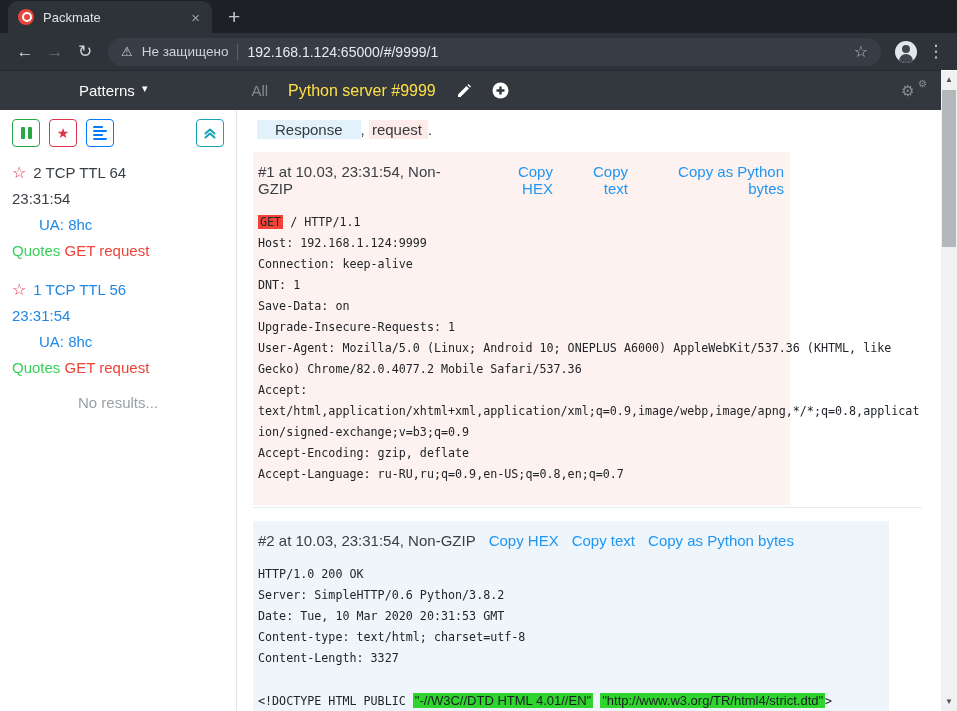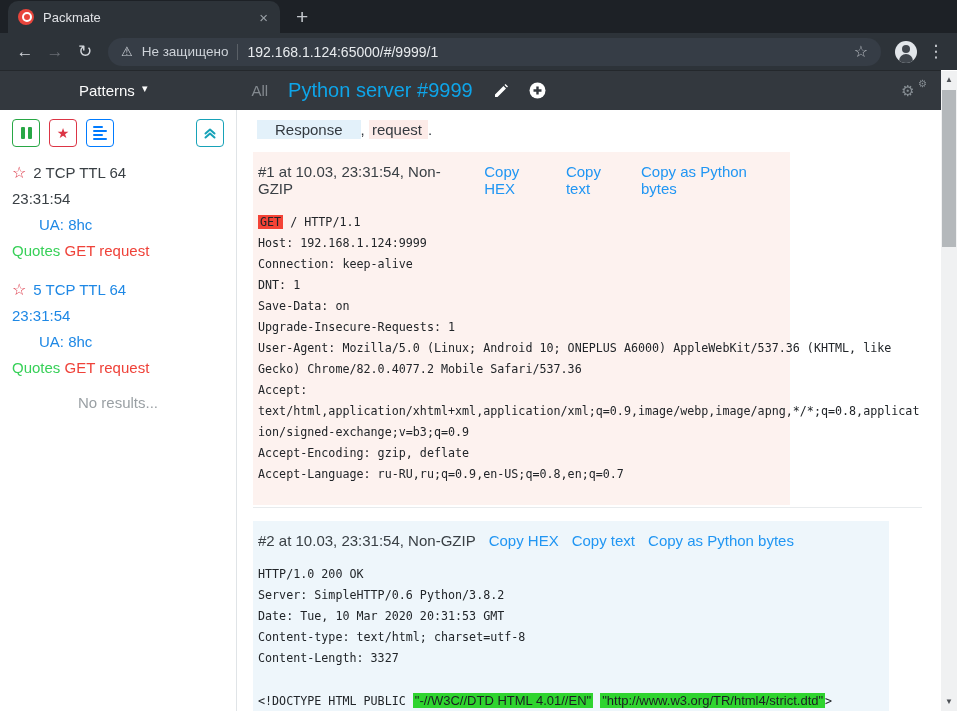--- a/index.html
+++ b/index.html
@@ -1,21 +1,21 @@
 <!DOCTYPE html>
 <html style="--request-bg: #fdf2ef; --response-bg: #eef6fb; --highlight-red: #f44336; --highlight-green: #2fd42f; --link-blue: #2196f3; --tag-green: #37d058; --tag-red: #ef4239; --star-red: #dc3545; --button-green: #28a745; --button-red: #dc3545; --button-blue: #007bff; --button-teal: #17a2b8; --legend-response-bg: #e3f1fa; --legend-request-bg: #fcebe8; --sidebar-link: #1e88e5;"><head>
 <meta charset="utf-8">
 <style>
   * { box-sizing: border-box; margin: 0; padding: 0; }
   html,body { width:957px; height:711px; overflow:hidden; }
   body { font-family:"Liberation Sans", sans-serif; background:#fff; position:relative; }
 
   
   .tabstrip { height:33px; background:#1d2126; display:flex; align-items:flex-end; }
-  .tab { margin-left:8px; width:272px; height:32px; background:#2d3339; border-radius:10px 10px 0 0;
+  .tab { margin-left:8px; width:204px; height:32px; background:#2d3339; border-radius:10px 10px 0 0;
          display:flex; align-items:center; padding:0 10px; gap:9px; }
   .favicon { width:16px; height:16px; border-radius:50%; background:#e8453c; position:relative; flex:0 0 16px; }
   .favicon::after { content:""; position:absolute; left:4px; top:3px; width:6px; height:6px;
                     border:2px solid #fff; border-radius:50%; }
   .tab-title { color:#dfe1e5; font-size:13px; flex:1; }
   .tab-close { color:#9aa0a6; font-size:15px; line-height:1; padding:0 2px; }
   .newtab { color:#c3c7cc; font-size:21px; margin:0 0 6px 16px; line-height:1; }
 
   .toolbar { height:37px; background:#2d3339; display:flex; align-items:center; padding:0 10px; }
   .tb-ico { width:30px; text-align:center; color:#d2d6db; font-size:17px; }
@@ -32,21 +32,21 @@
   .avatar::after { content:""; position:absolute; width:14px; height:10px; border-radius:7px 7px 0 0; background:#40464d; left:4px; top:13px; }
   .dots { color:#ced2d7; font-size:17px; width:22px; text-align:center; }
 
   
   .navbar { position:absolute; top:70px; left:0; width:941px; height:40px; background:#33383e;
             border-top:1px solid #24282c; display:flex; align-items:center; }
   .patterns { margin-left:79px; font-size:15px; color:#fbfbfb; display:flex; align-items:flex-start; gap:7px; }
   .caret { font-size:11px; color:#fbfbfb; }
   .pattern-tabs { margin-left:104px; display:flex; align-items:center; gap:20px; }
   .ptab-all { color:#83898f; font-size:15px; }
-  .ptab-cur { color:#0ea5e9; font-size:20px; }
+  .ptab-cur { color:#fde047; font-size:16px; }
   .nb-icobtn { display:flex; align-items:center; }
   .gears { margin-left:auto; margin-right:16px; color:#878e94; font-size:15px; position:relative; width:24px; }
   .gears .g2 { position:absolute; font-size:10px; right:-2px; top:-4px; }
 
   
   .page { position:absolute; top:110px; left:0; width:941px; height:601px; background:#fff; display:flex; }
 
   
   .vscroll { position:absolute; top:71px; right:0; width:16px; height:640px; background:#f0f1f2; }
   .vs-arrow { position:absolute; left:0; width:16px; height:14px; color:#4d5156; font-size:8px; text-align:center; line-height:14px; }
@@ -80,21 +80,21 @@
   
   .main { flex:1; padding:11px 0 0 16px; overflow:hidden; }
   .legend { font-size:15px; color:#343a40; margin-bottom:14px; margin-left:4px; }
   .legend .hl-resp { background:var(--legend-response-bg); padding:1px 18px; }
   .legend .hl-req  { background:var(--legend-request-bg); padding:1px 6px 1px 3px; }
 
   .packet { padding:8px 6px 20px 5px; }
   .packet.request  { background:var(--request-bg);  width:537px; }
   .packet.response { background:var(--response-bg); width:636px; min-height:320px; }
   .phead { display:flex; align-items:baseline; gap:13px; font-size:15px; color:#3a4045; margin:3px 0 15px 0; }
-  .plink { color:var(--link-blue); }
+  .plink { color:var(--link-blue);text-align:right; }
   .pbody { font-family:"DejaVu Sans Mono", monospace; font-size:11.7px; line-height:21px; color:#212529; white-space:pre; }
   .pline { min-height:21px; }
   .hl-r { background:var(--highlight-red); color:#212529; padding:0 2px; }
   .hl-g { background:var(--highlight-green); color:#1b1e21; font-family:"Liberation Sans",sans-serif; font-size:13px; padding:0 2px; }
   .sep { border-top:1px solid #e8ebed; width:669px; margin:2px 0 13px 0; }
 </style>
 </head>
 <body>
 
 <div class="tabstrip">
@@ -175,21 +175,21 @@
       </span>
     </div>
     <div class="entries">
         <div class="entry">
           <div><span class="estar">☆</span><span>2 TCP TTL 64</span></div>
           <div>23:31:54</div>
           <div class="ua">UA: 8hc</div>
           <div><span class="tg">Quotes</span> <span class="tr">GET request</span></div>
         </div>
         <div class="entry linked">
-          <div><span class="estar">☆</span><span>5 TCP TTL 64</span></div>
+          <div><span class="estar">☆</span><span>1 TCP TTL 56</span></div>
           <div>23:31:54</div>
           <div class="ua">UA: 8hc</div>
           <div><span class="tg">Quotes</span> <span class="tr">GET request</span></div>
         </div>
       </div>
     <div class="noresults">No results...</div>
   </div>
 
   <div class="main">
     <div class="legend">

